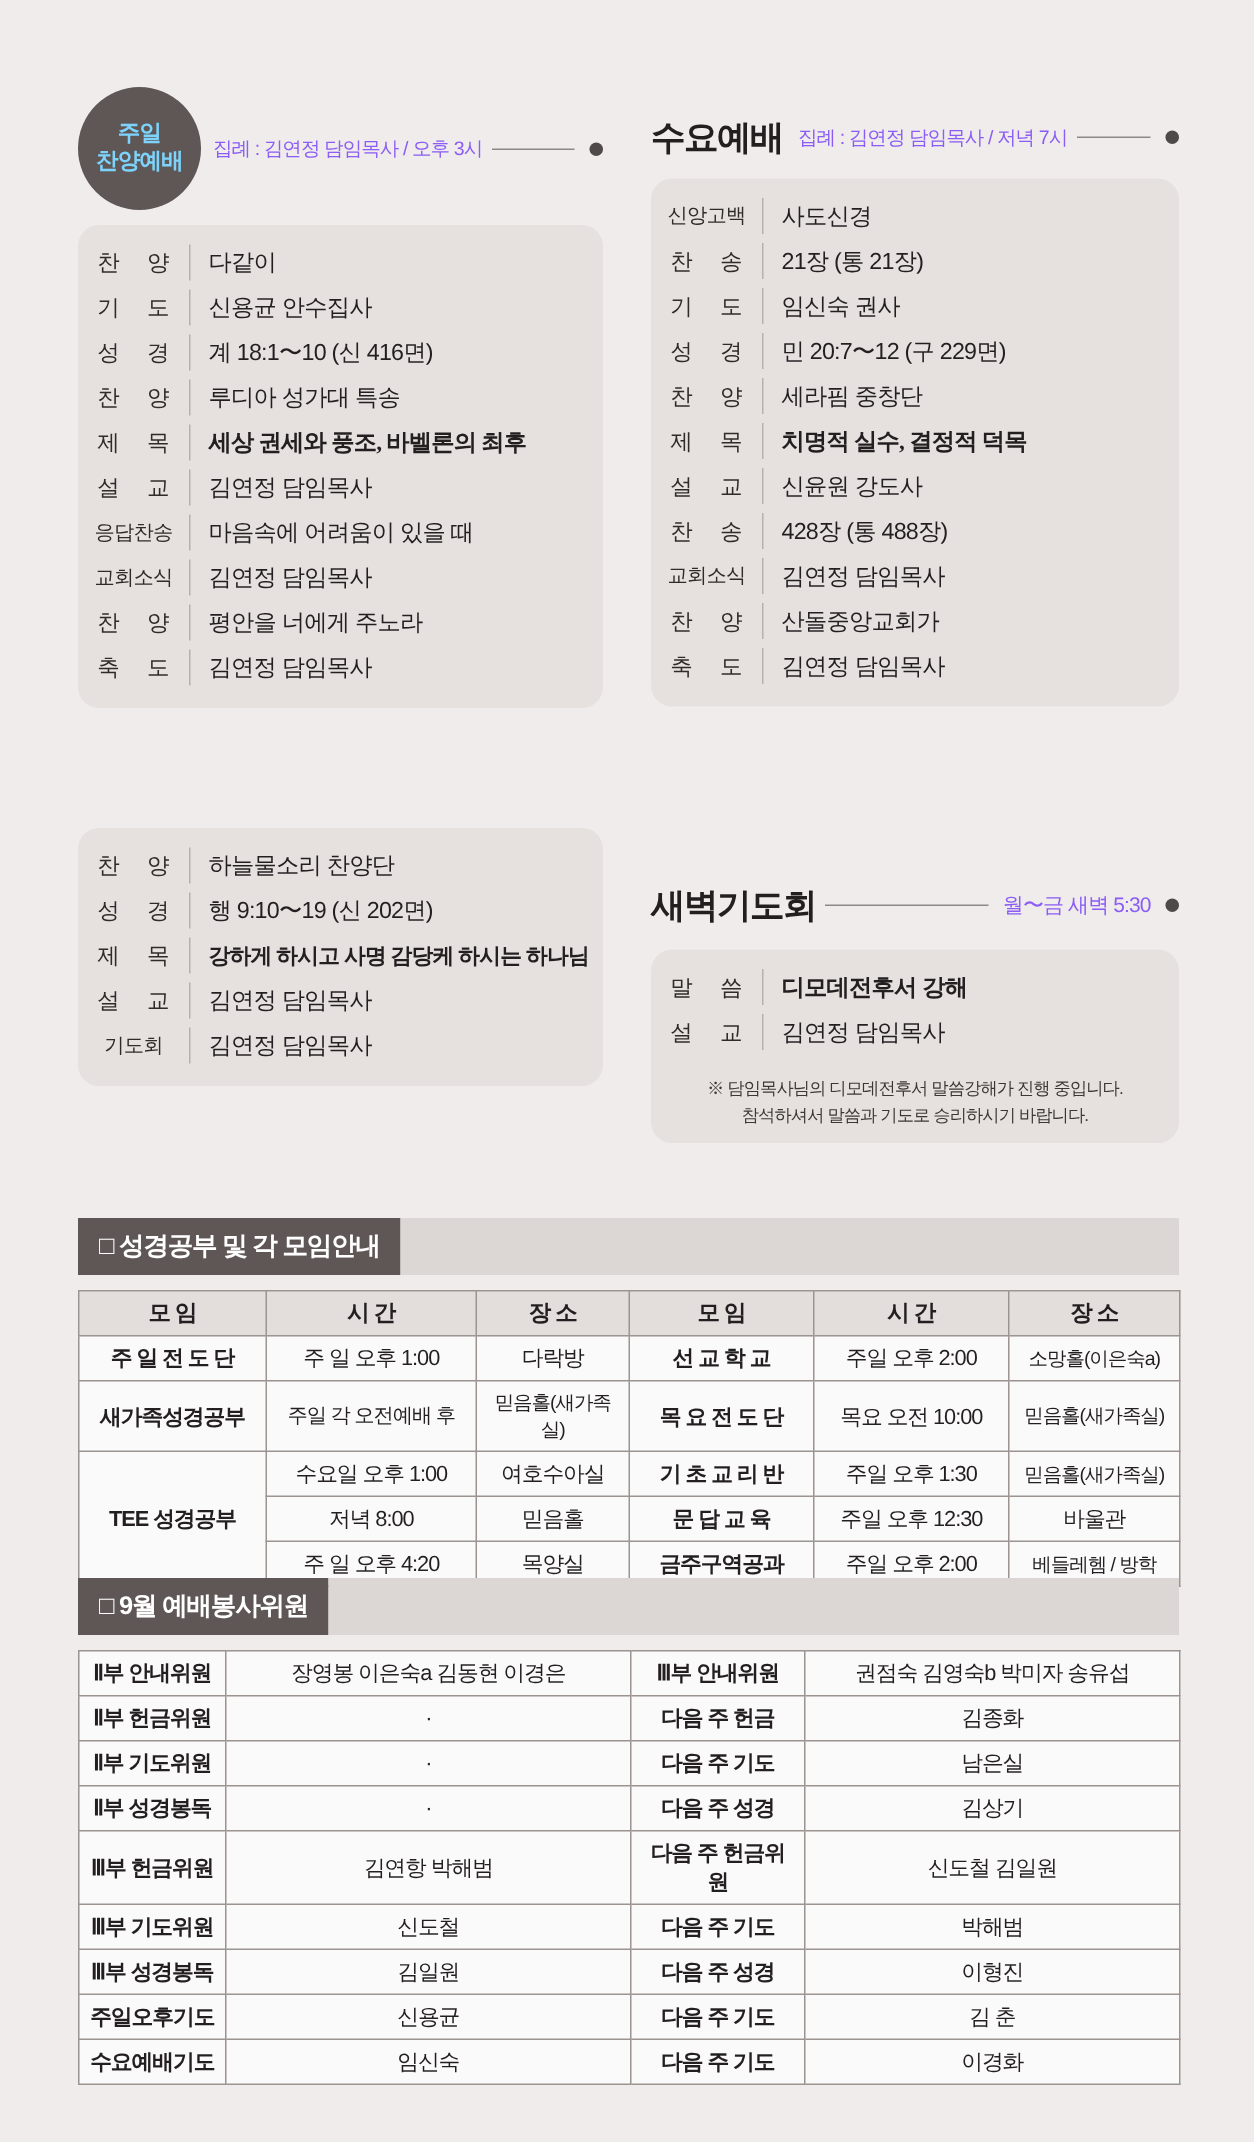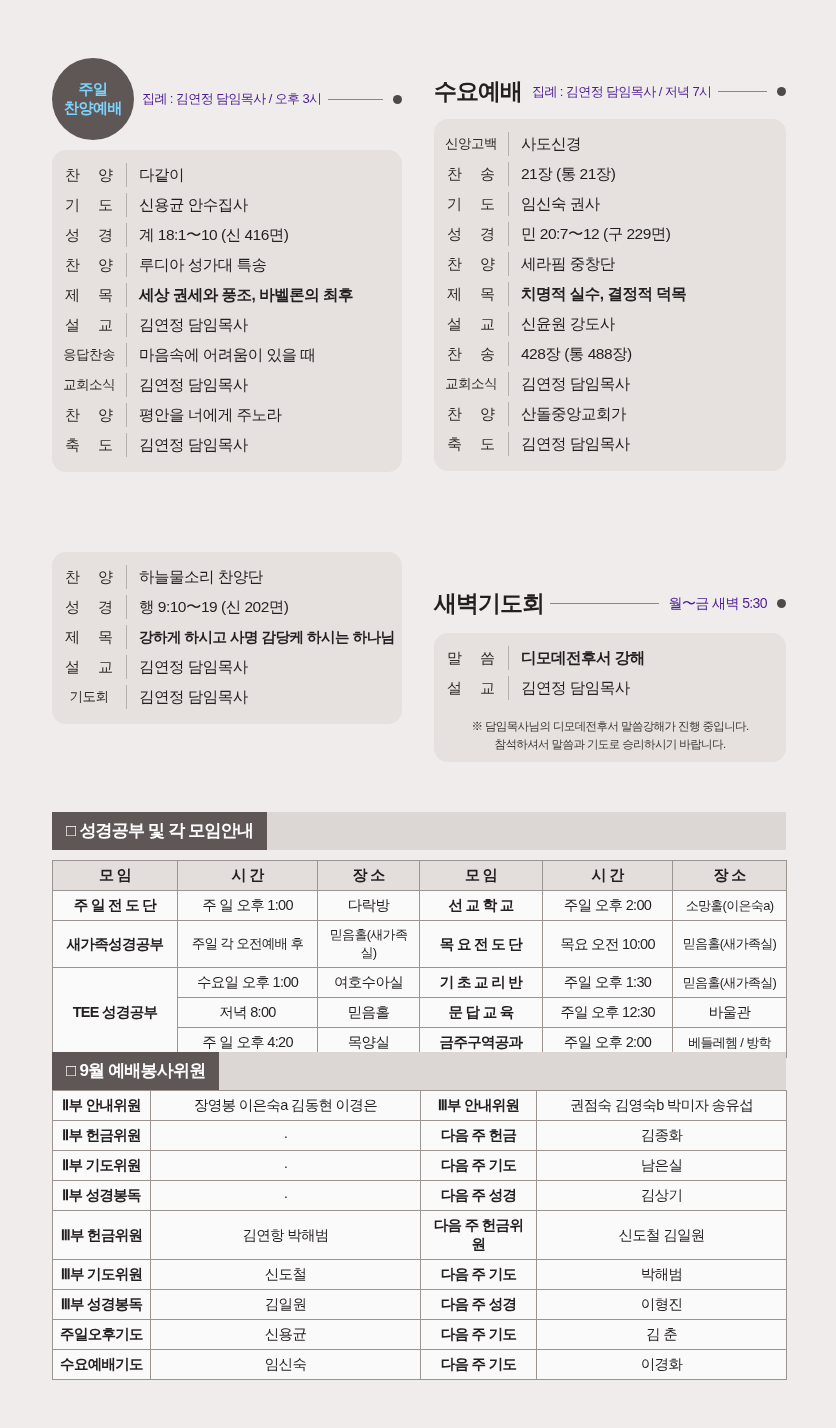--- a/index.html
+++ b/index.html
@@ -38,21 +38,21 @@
   }
   .svc-title-big {
     font-size: 23px;
     font-weight: bold;
     letter-spacing: -1px;
     color: #231f20;
     white-space: nowrap;
   }
   .svc-sub {
     font-size: 13px;
-    color: #4c1d95;
+    color: #8b5cf6;
     letter-spacing: -0.6px;
     white-space: nowrap;
   }
   .rule {
     flex: 1;
     height: 1px;
     background: #8d8785;
     position: relative;
     margin-left: 6px;
     margin-right: 10px;
@@ -88,21 +88,21 @@
     background: #b7b0ad;
     margin: 3px 0;
     flex: none;
   }
   .row .val {
     padding-left: 12px;
     font-size: 15.5px;
     color: #231f20;
     letter-spacing: -0.5px;
   }
-  .row.bold .val { font-weight: bold; }
+  .row.bold .val { font-weight: bold; font-family: Liberation Serif, serif; }
   .lab.sp { letter-spacing: 7px; text-indent: 7px; }
   .lab.small { font-size: 13.5px; letter-spacing: -0.5px; text-indent: 0; }
 
   
   .sec-bar {
     background: #5e5755;
     color: #fff;
     font-size: 17px;
     font-weight: bold;
     letter-spacing: -0.8px;
@@ -405,21 +405,21 @@
   </tbody>
     </table>
 </div>
 
 <div style="position:absolute; left:52px; top:1052px; width:734px;">
   <div class="sec-wrap">
     <div class="sec-bar">□  9월 예배봉사위원</div>
     <div class="sec-tail"></div>
   </div>
 
-  <table class="grid" style="">
+  <table class="grid" style="margin-top:10px;">
     <colgroup>
       <col style="width:98px">
         <col style="width:270px">
       <col style="width:116px">
         <col style="width:250px">
     </colgroup>
     <tbody>
         <tr>
       <td class="hdcell">Ⅱ부 안내위원</td>
       <td>장영봉 이은숙a 김동현 이경은</td>

